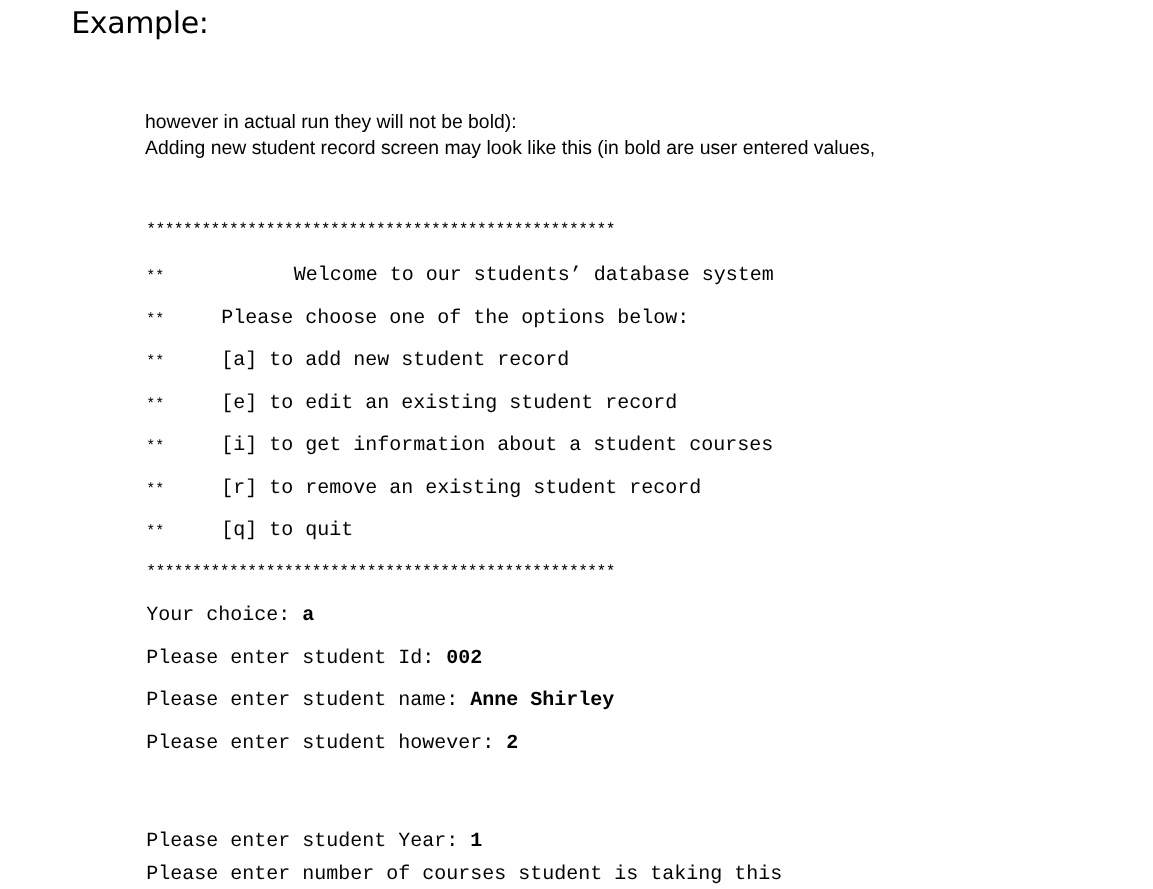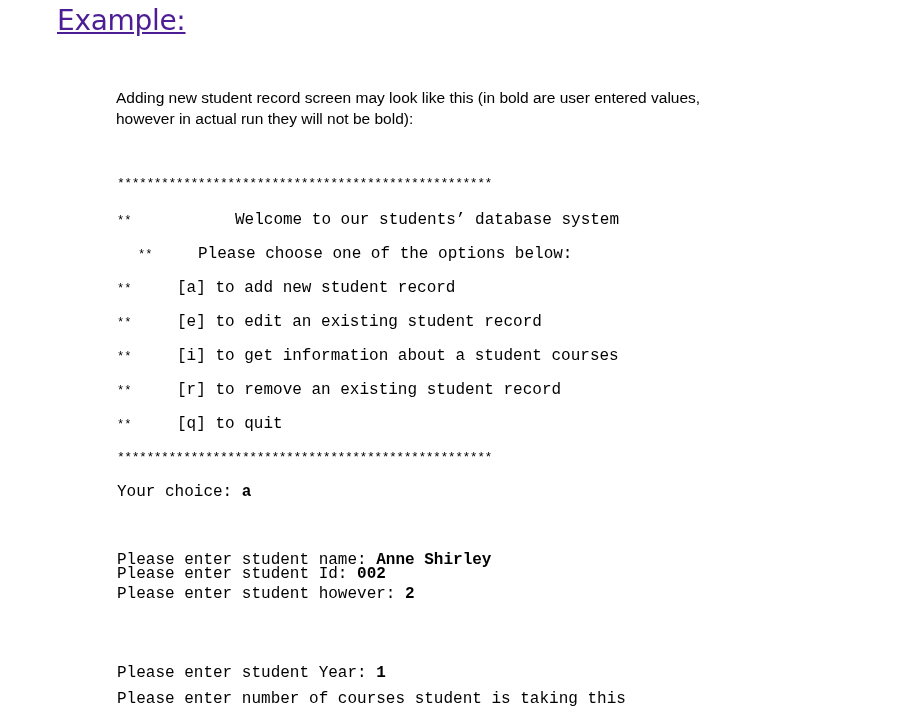--- a/index.html
+++ b/index.html
@@ -1,21 +1,20 @@
 <!DOCTYPE html>
 <html><head>
   <meta charset="utf-8">
   <style>
     html, body { margin: 0; padding: 0; background: #ffffff; }
     body { width: 922px; height: 711px; position: relative; overflow: hidden; color: #000; }
     .heading {
       position: absolute; left: 57px; top: 4px;
-      font-family: "DejaVu Sans", sans-serif; font-size: 28px; color: #4c1d95;
+      font-family: "DejaVu Sans", sans-serif; font-size: 24px; color: #000000;
       letter-spacing: -0.3px;
-      text-decoration: underline;
     }
     .intro {
       position: absolute; left: 116px; top: 87px; width: 640px;
       font-family: "Liberation Sans", sans-serif; font-size: 15.5px; line-height: 21px; color: #000;
     }
     .intro p { margin: 0; }
     .mono {
       font-family: "Liberation Mono", monospace; font-size: 16px; color: #000;
       white-space: pre; position: absolute; left: 117px;
     }
@@ -23,46 +22,46 @@
     .menu-row .prefix { display: inline-block; width: 60px; font-size: 12px; }
     .bold { font-weight: bold; }
     .wrap { white-space: pre-wrap; width: 600px; line-height: 21px; }
   </style>
 </head>
 <body>
 
 <div class="heading">Example:</div>
 
 <div class="intro">
+  <p>however in actual run they will not be bold):</p>
   <p>Adding new student record screen may look like this (in bold are user entered values,</p>
-  <p>however in actual run they will not be bold):</p>
 </div>
 
 <div>
   <div class="mono stars" style="top:176px;">***************************************************</div>
 
   <div class="mono menu-row" style="top:211px;"><span class="prefix">**</span><span style="padding-left:58px;">Welcome to our students’ database system</span></div>
 
-  <div class="mono menu-row" style="top:245px;margin-left:21px;"><span class="prefix">**</span><span>Please choose one of the options below:</span></div>
+  <div class="mono menu-row" style="top:245px;"><span class="prefix">**</span><span>Please choose one of the options below:</span></div>
 
   <div class="mono menu-row" style="top:279px;"><span class="prefix">**</span><span>[a]</span> <span>to add new student record</span></div>
 
   <div class="mono menu-row" style="top:313px;"><span class="prefix">**</span><span>[e]</span> <span>to edit an existing student record</span></div>
 
   <div class="mono menu-row" style="top:347px;"><span class="prefix">**</span><span>[i]</span> <span>to get information about a student courses</span></div>
 
   <div class="mono menu-row" style="top:381px;"><span class="prefix">**</span><span>[r]</span> <span>to remove an existing student record</span></div>
 
   <div class="mono menu-row" style="top:415px;"><span class="prefix">**</span><span>[q]</span> <span>to quit</span></div>
 
   <div class="mono stars" style="top:450px;">***************************************************</div>
 
   <div class="mono" style="top:483px;"><span>Your choice: </span><span class="bold">a</span></div>
 
-  <div class="mono" style="top:517px;margin-top:48px;"><span>Please enter student Id: </span><span class="bold">002</span></div>
+  <div class="mono" style="top:517px;"><span>Please enter student Id: </span><span class="bold">002</span></div>
 
   <div class="mono" style="top:551px;"><span>Please enter student name: </span><span class="bold">Anne Shirley</span></div>
 
   <div class="mono" style="top:585px;"><span>Please enter student however: </span><span class="bold">2</span></div>
 
   <div class="mono" style="top:619px;margin-top:45px;"><span>Please enter student Year: </span><span class="bold">1</span></div>
 
   <div class="mono wrap" style="top:689px;"><span>Please enter number of courses student is taking this semester: </span><span class="bold">4</span></div>
 </div>
 

